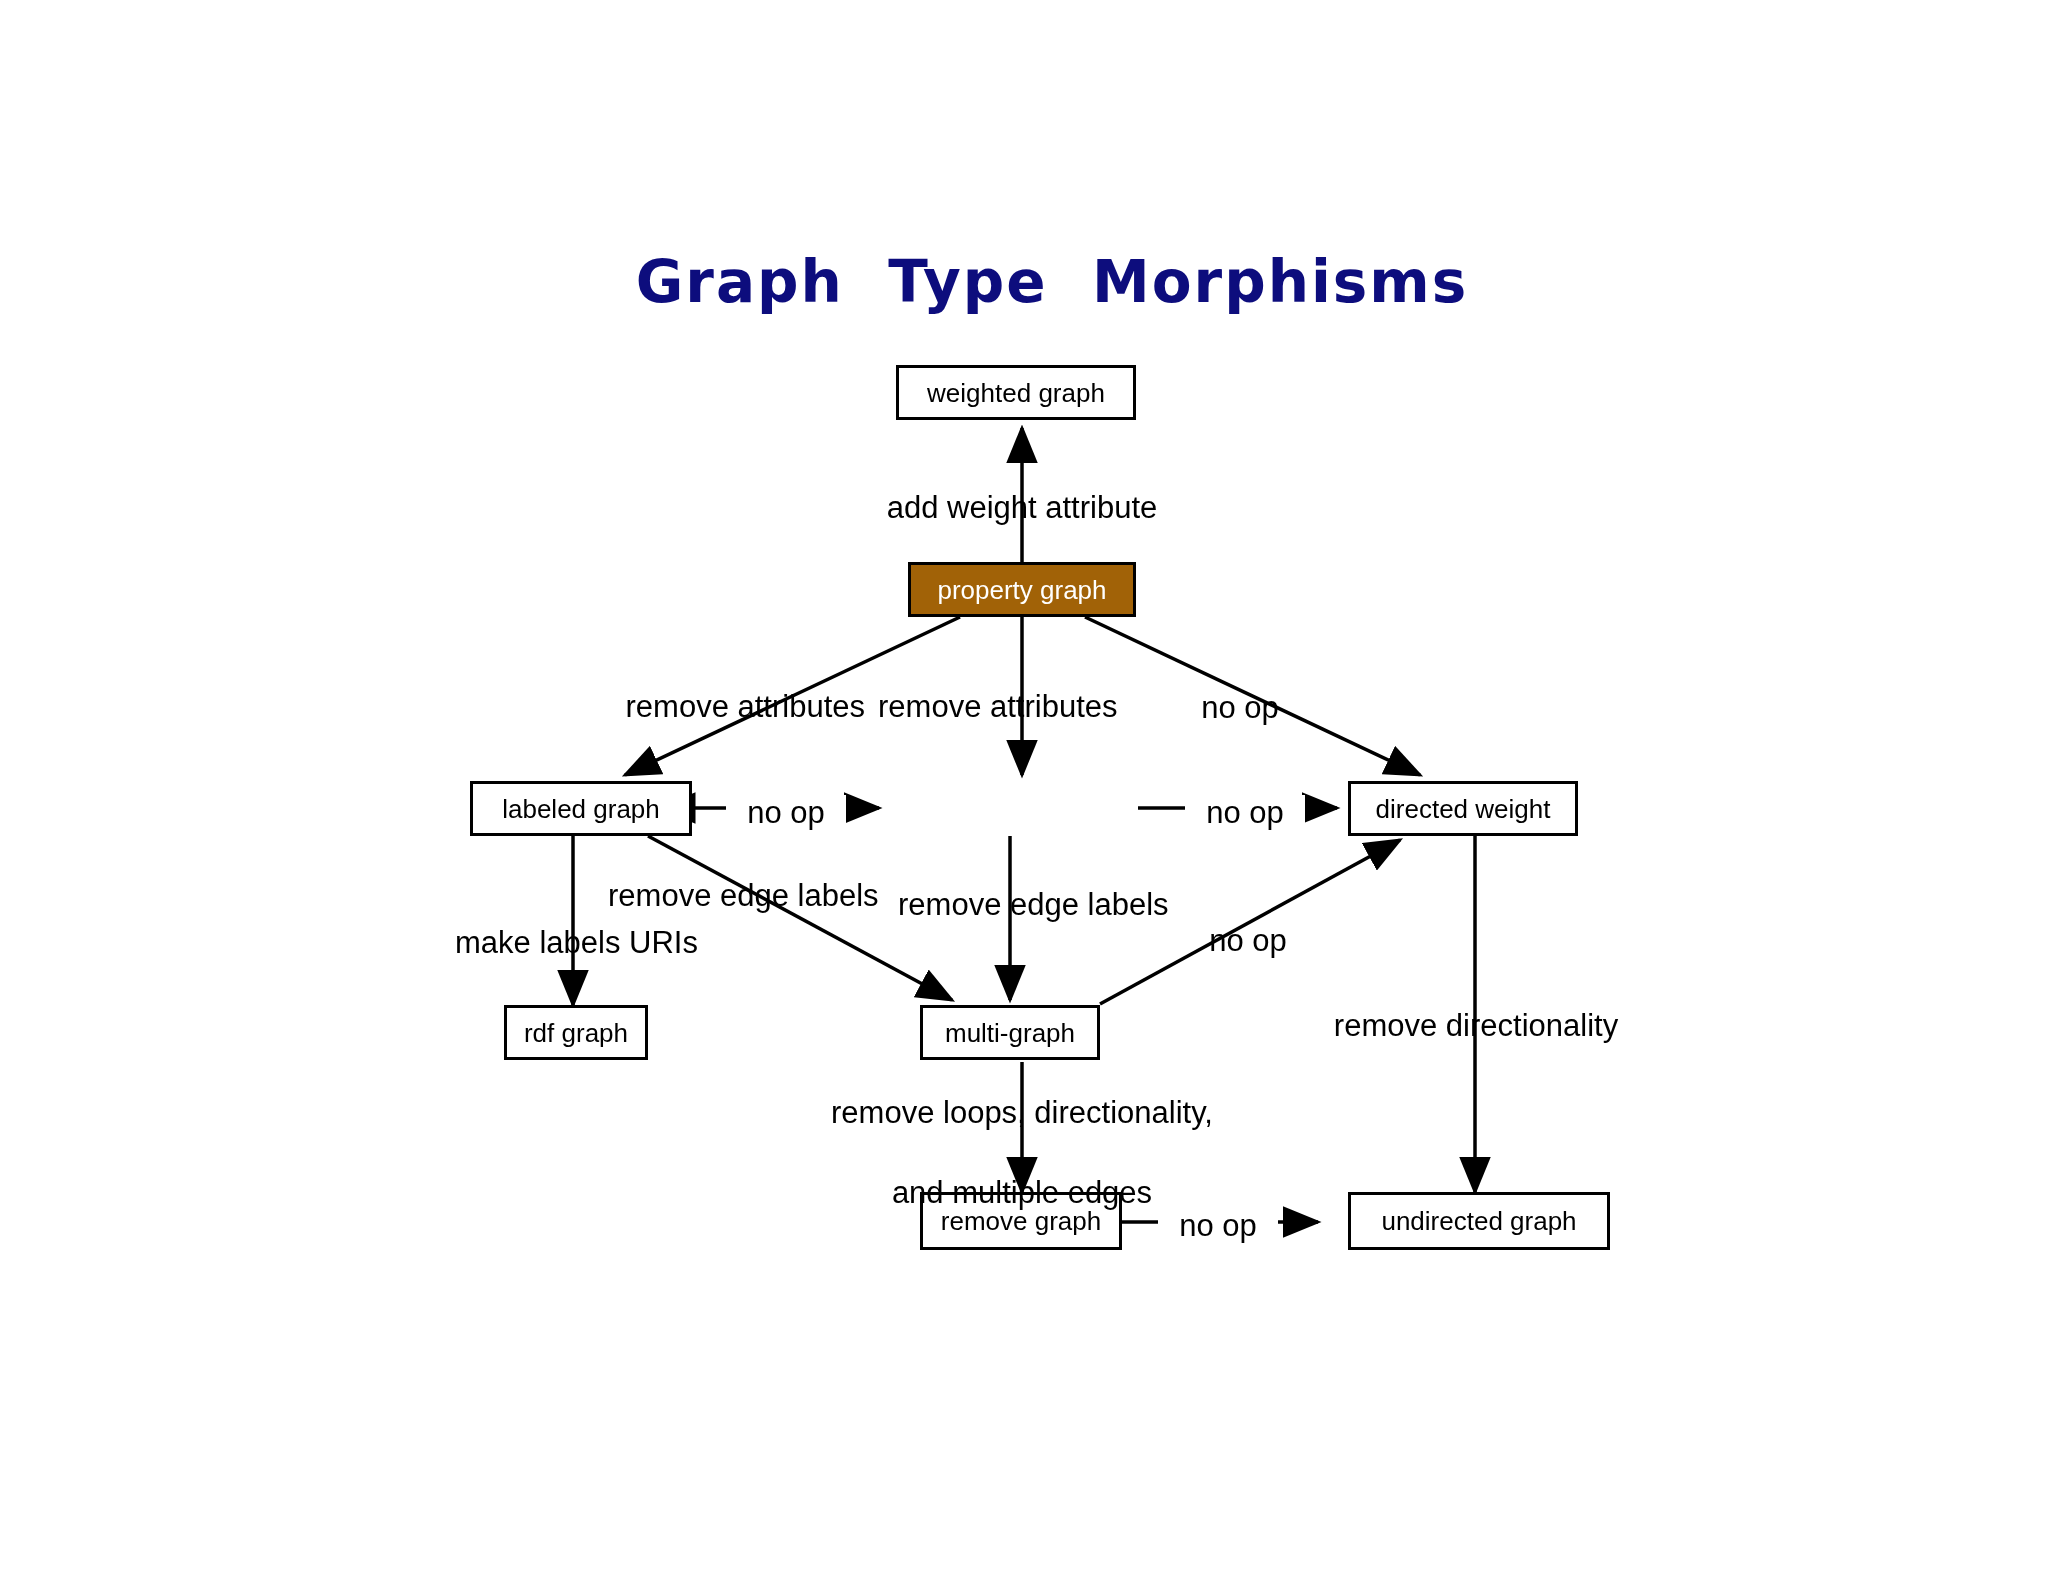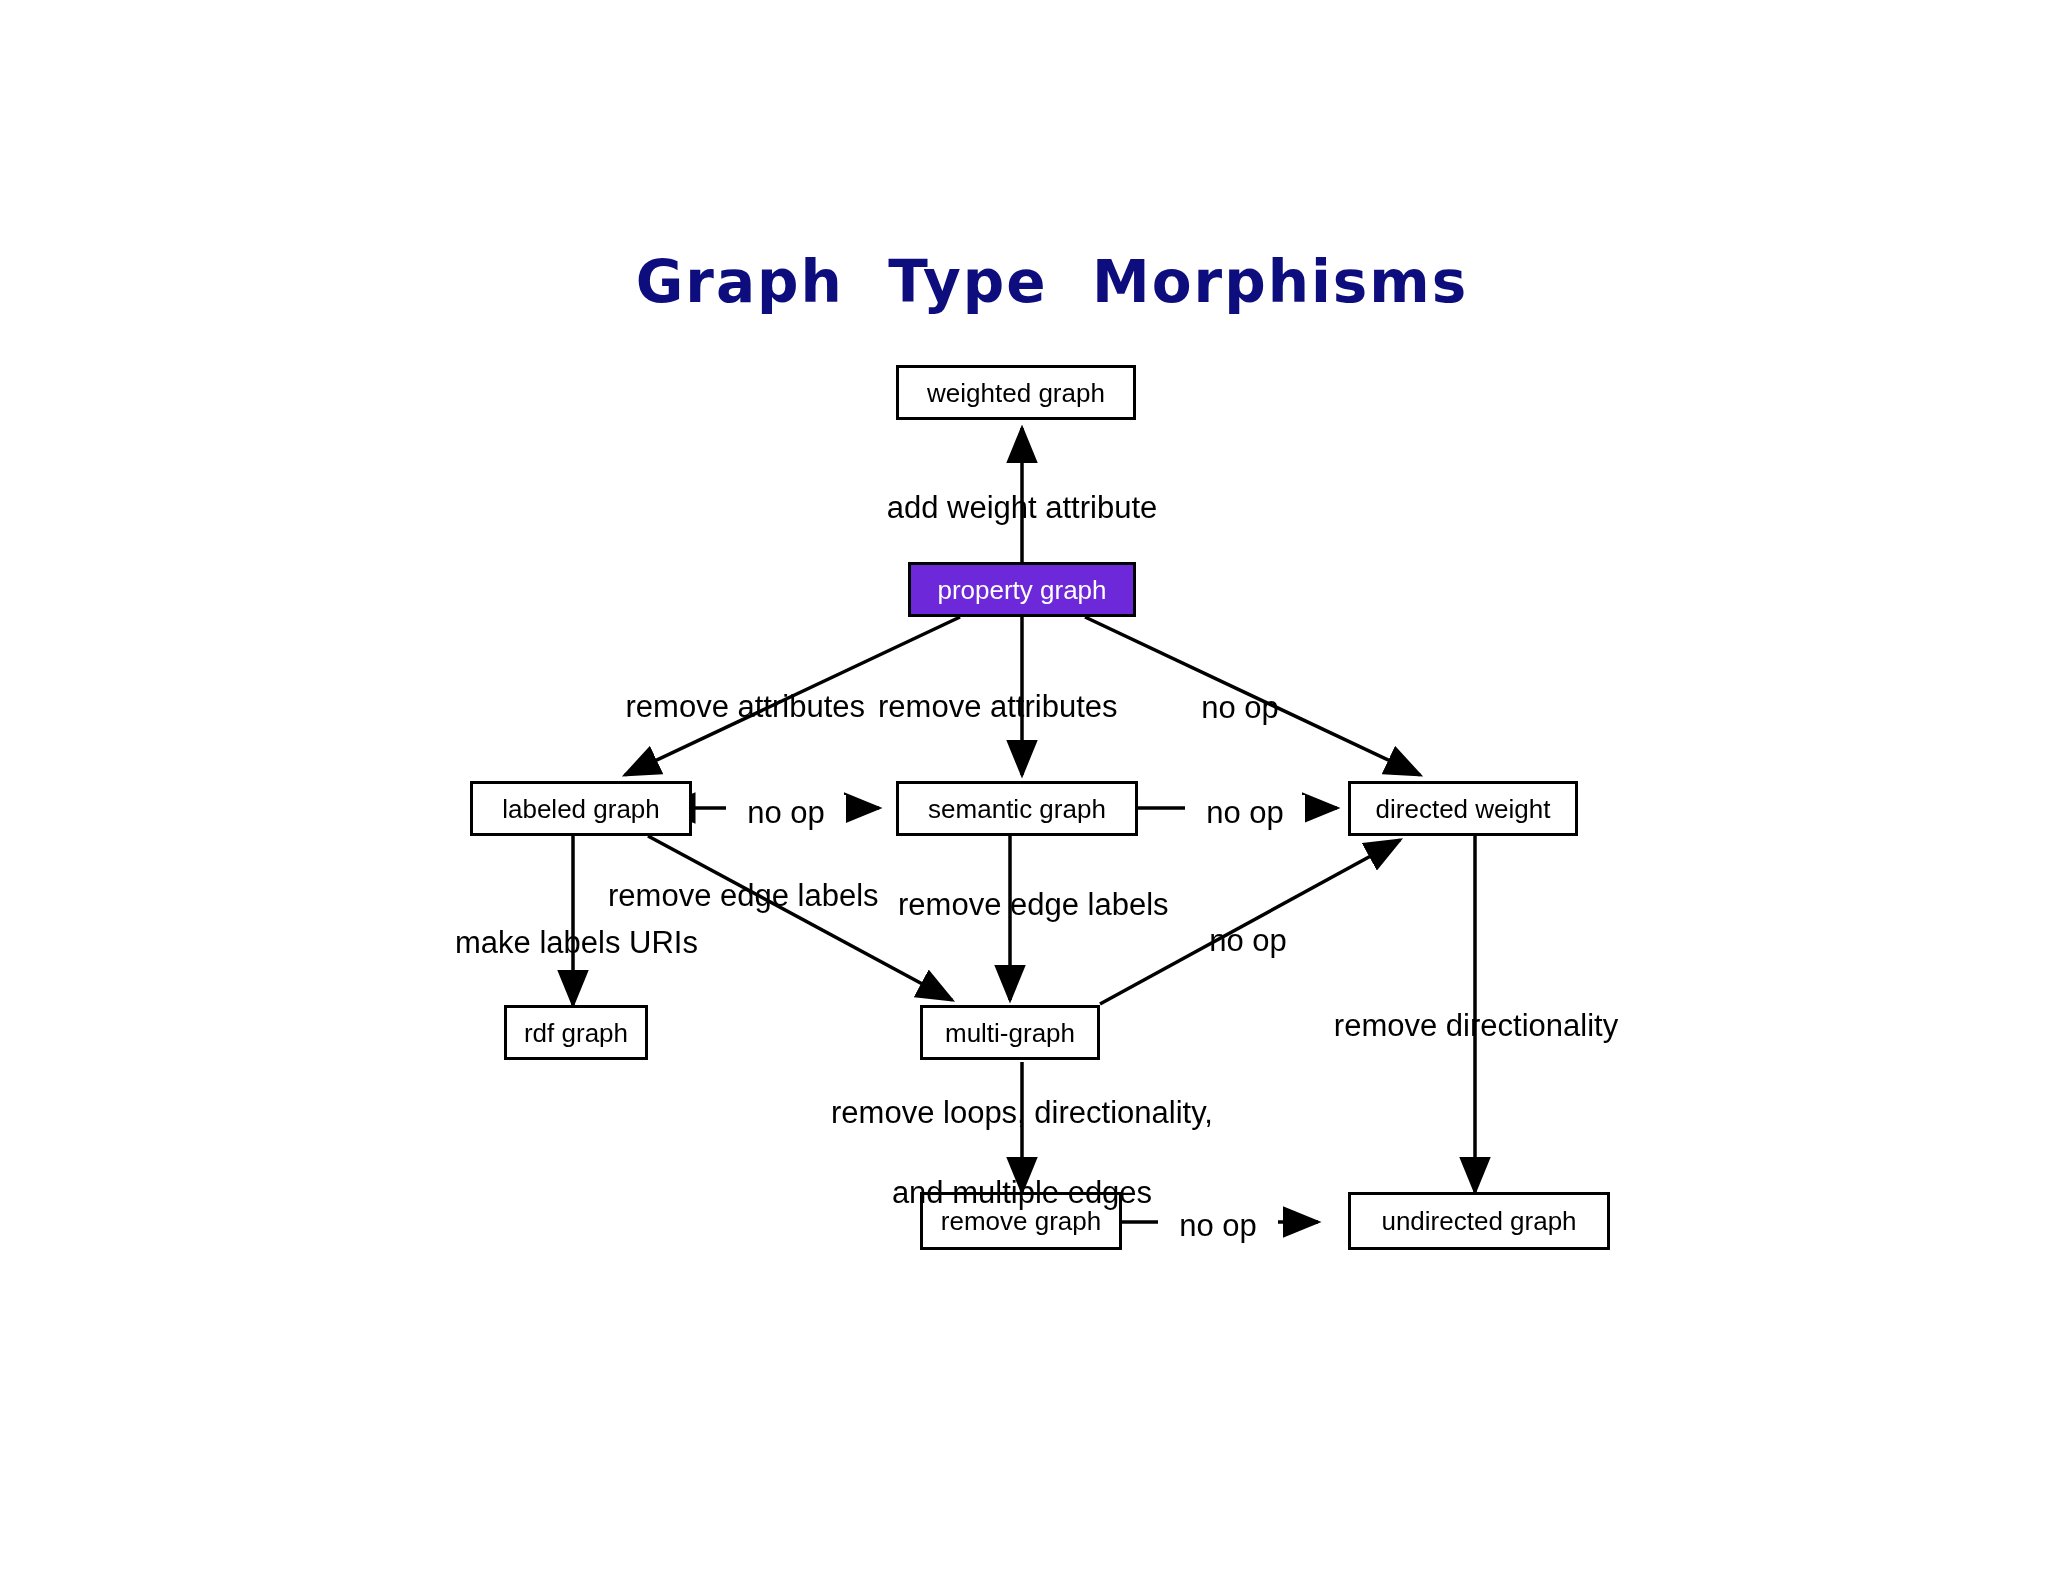--- a/index.html
+++ b/index.html
@@ -51,21 +51,21 @@
     display: flex;
     align-items: center;
     justify-content: center;
     font-family: "Liberation Sans", sans-serif;
     font-size: 26px;
     line-height: 1;
     white-space: nowrap;
     padding: 0 10px;
   }
   .node.highlight {
-    background: #6d28d9;
+    background: #a16207;
     color: #ffffff;
     border-color: #000000;
   }
   .edge-label {
     position: absolute;
     font-family: "Liberation Sans", sans-serif;
     font-size: 31px;
     color: #000000;
     background: transparent;
     white-space: pre;
@@ -122,23 +122,20 @@
   </div>
 
   <div class="node highlight" style="left:908px; top:562px; width:228px; height:55px;">
     <span>property graph</span>
   </div>
 
   <div class="node" style="left:470px; top:781px; width:222px; height:55px;">
     <span>labeled graph</span>
   </div>
 
-  <div class="node" style="left:896px; top:781px; width:242px; height:55px;">
-    <span>semantic graph</span>
-  </div>
 
   <div class="node" style="left:1348px; top:781px; width:230px; height:55px;">
     <span>directed weight</span>
   </div>
 
   <div class="node" style="left:504px; top:1005px; width:144px; height:55px;">
     <span>rdf graph</span>
   </div>
 
   <div class="node" style="left:920px; top:1005px; width:180px; height:55px;">

